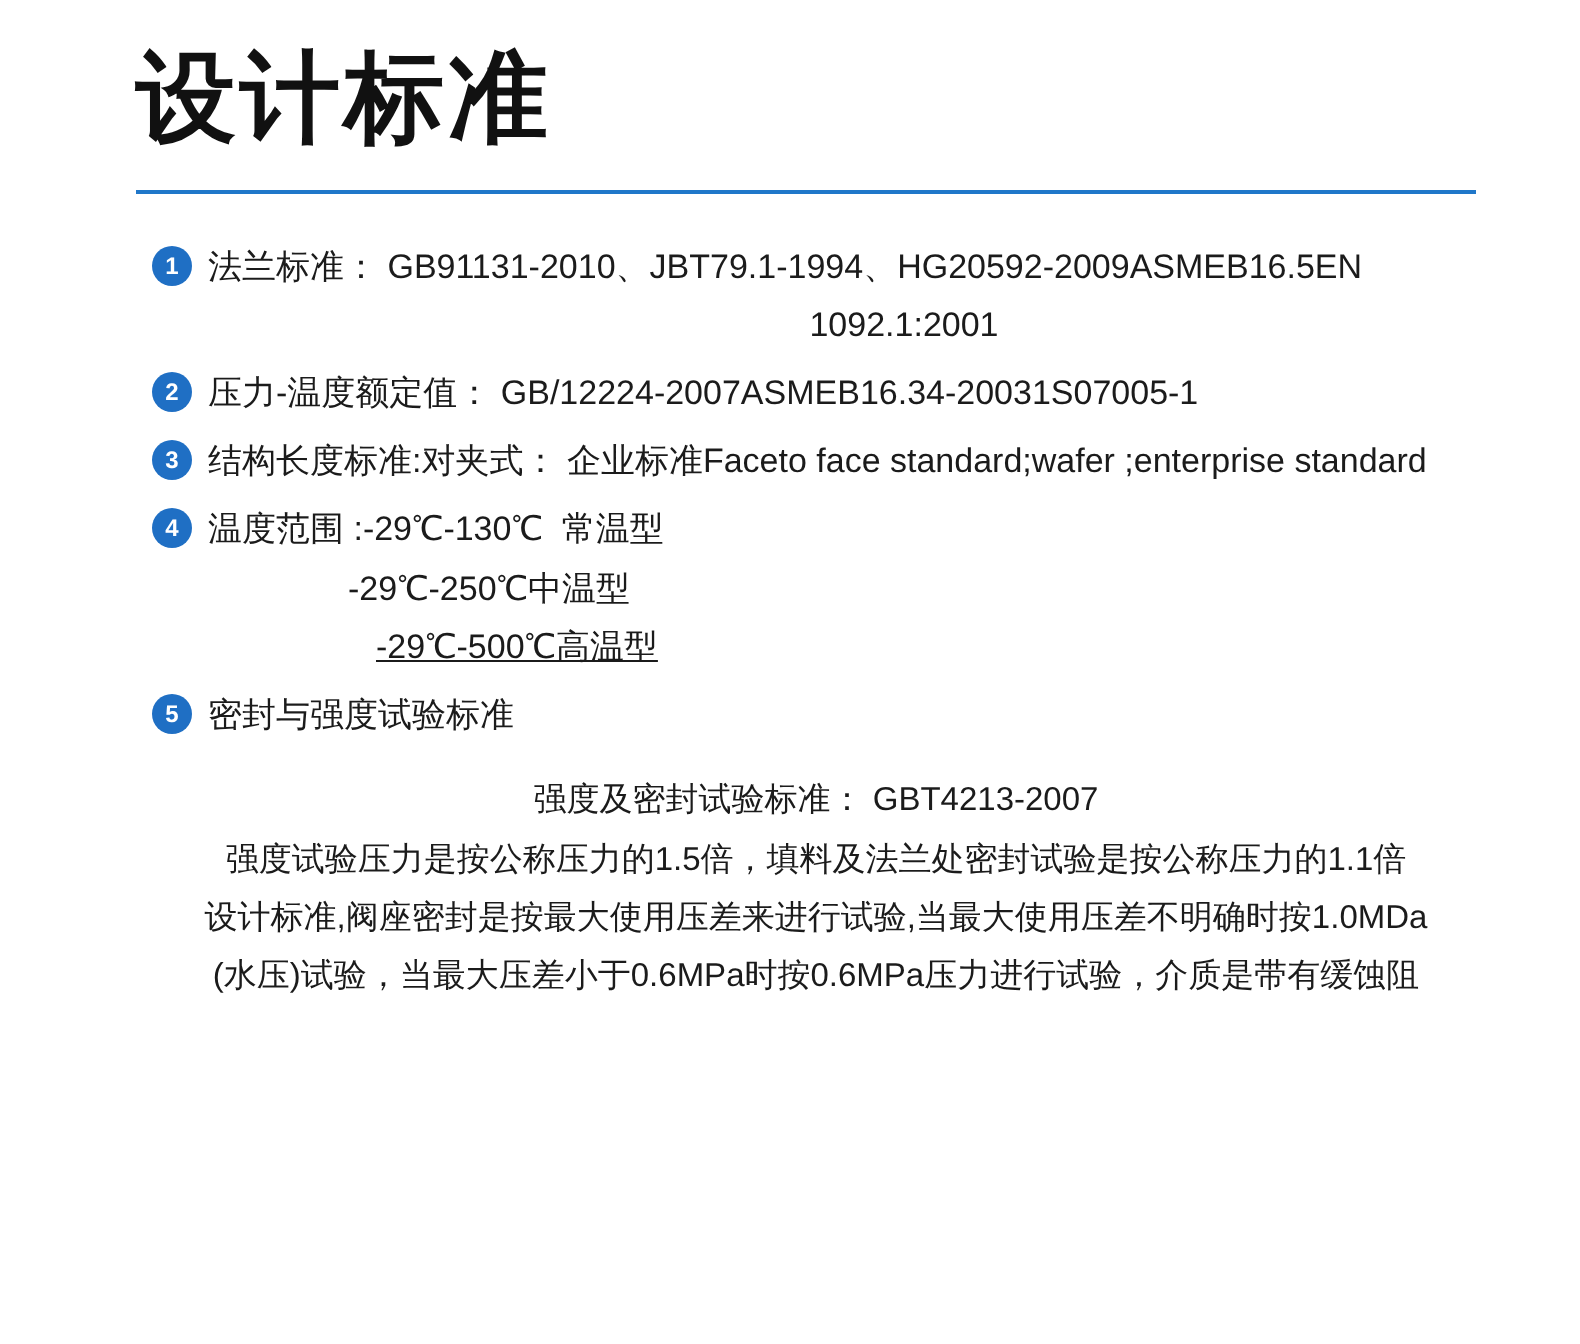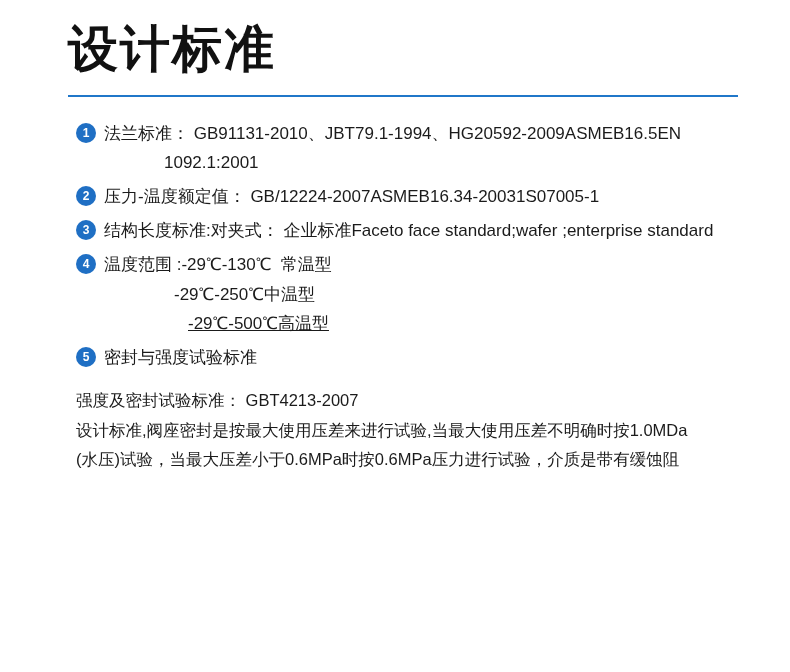--- a/index.html
+++ b/index.html
@@ -63,27 +63,28 @@
   }
   .item-body {
     flex: 1 1 auto;
     font-size: 17px;
     line-height: 1.72;
     color: #1b1b1b;
   }
   .line {
     white-space: pre;
   }
-  .indent-1 { padding-left: 60px; }
+  .indent-1 { padding-left: 60px; text-align: center; }
   .indent-2 { padding-left: 56px; }
   .indent-3 { padding-left: 70px; }
   .indent-4 { padding-left: 84px; text-decoration: underline; }
   .para-block {
     margin-top: 14px;
     padding-left: 0px;
+    text-align: center;
   }
   .para {
     font-size: 16.5px;
     line-height: 1.78;
     color: #1b1b1b;
   }
 </style>
 </head>
 <body>
 
@@ -127,18 +128,19 @@
 
     <div class="item">
       <div class="bullet">5</div>
       <div class="item-body">
         <div class="line">密封与强度试验标准</div>
       </div>
     </div>
 
     <div class="para-block">
       <div class="para">强度及密封试验标准： GBT4213-2007</div>
+      <div class="para">强度试验压力是按公称压力的1.5倍，填料及法兰处密封试验是按公称压力的1.1倍</div>
       <div class="para">设计标准,阀座密封是按最大使用压差来进行试验,当最大使用压差不明确时按1.0MDa</div>
       <div class="para">(水压)试验，当最大压差小于0.6MPa时按0.6MPa压力进行试验，介质是带有缓蚀阻</div>
     </div>
 
   </div>
 </div>
 
 </body></html>

